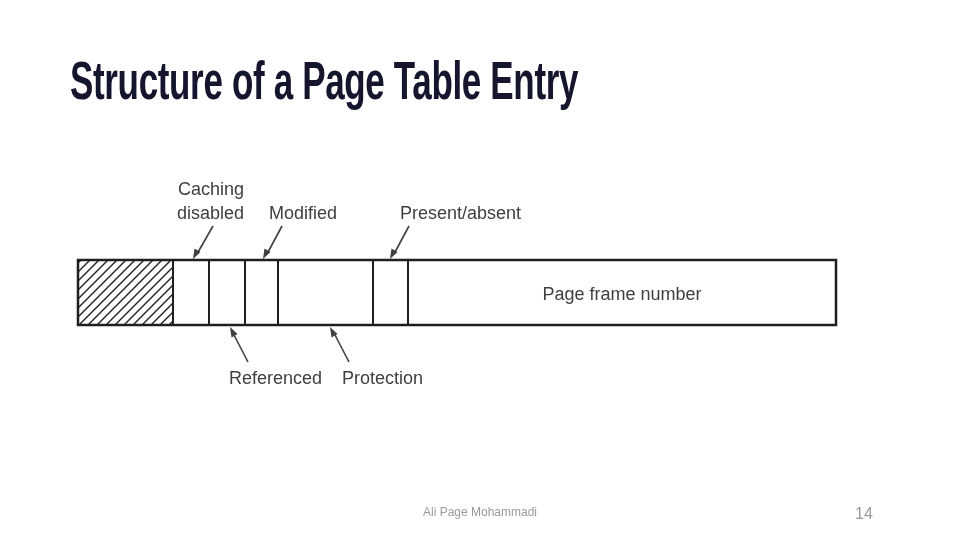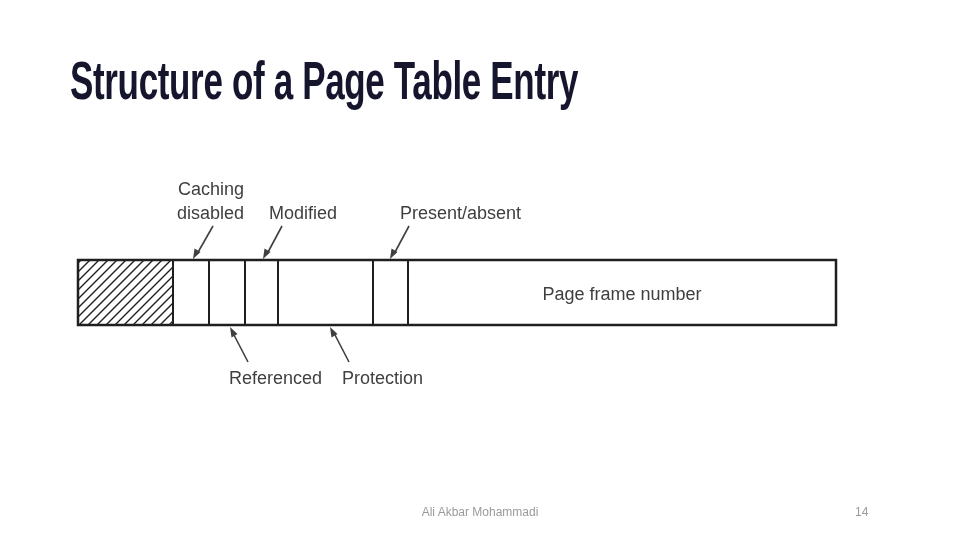--- a/index.html
+++ b/index.html
@@ -45,21 +45,21 @@
     position:absolute;
     left:0;top:505px;
     width:960px;
     text-align:center;
     font-size:12px;
     color:var(--footer-color);
   }
   .footer-page{
     position:absolute;
     left:855px;top:505px;
-    font-size:12px;
+    font-size:16px;
     color:var(--footer-color);
   }
 </style>
 </head>
 <body>
 
 <div class="slide">
 
   <div class="slide-title">Structure of a Page Table Entry</div>
 
@@ -87,17 +87,17 @@
 
     <text x="178" y="195">Caching</text>
     <text x="177" y="219">disabled</text>
     <text x="269" y="219">Modified</text>
     <text x="400" y="219">Present/absent</text>
     <text x="229" y="384">Referenced</text>
     <text x="342" y="384">Protection</text>
     <text x="622" y="300" text-anchor="middle">Page frame number</text>
   </svg>
 
-  <div class="footer-author">Ali Akbar Mohammadi</div>
+  <div class="footer-author">Ali Page Mohammadi</div>
 
   <div class="footer-page">14</div>
 
 </div>
 
 </body></html>

